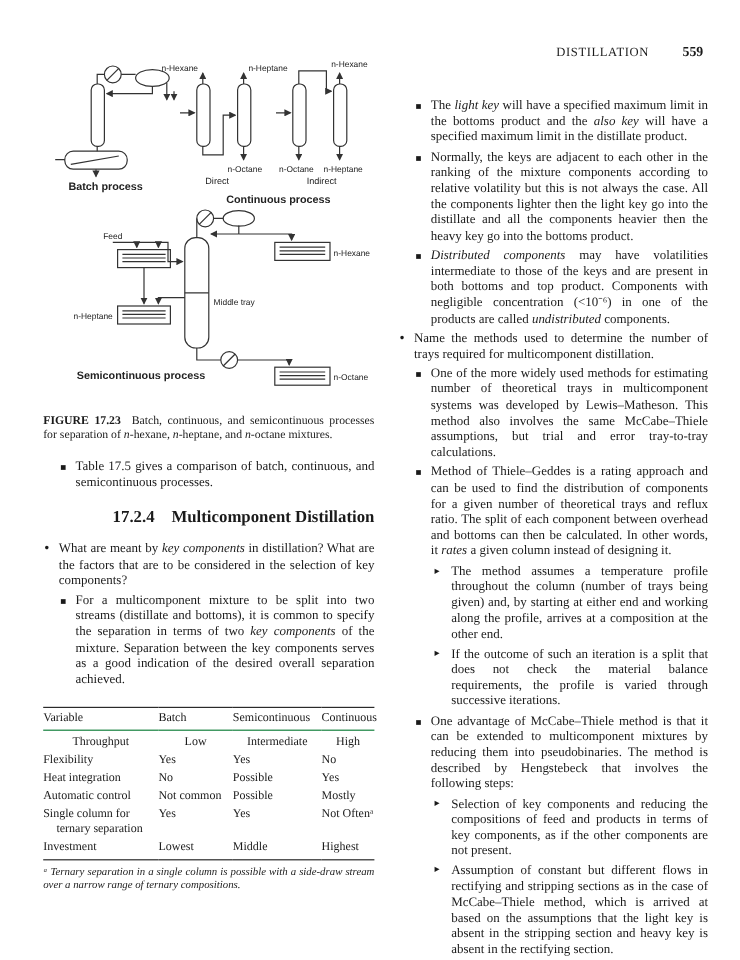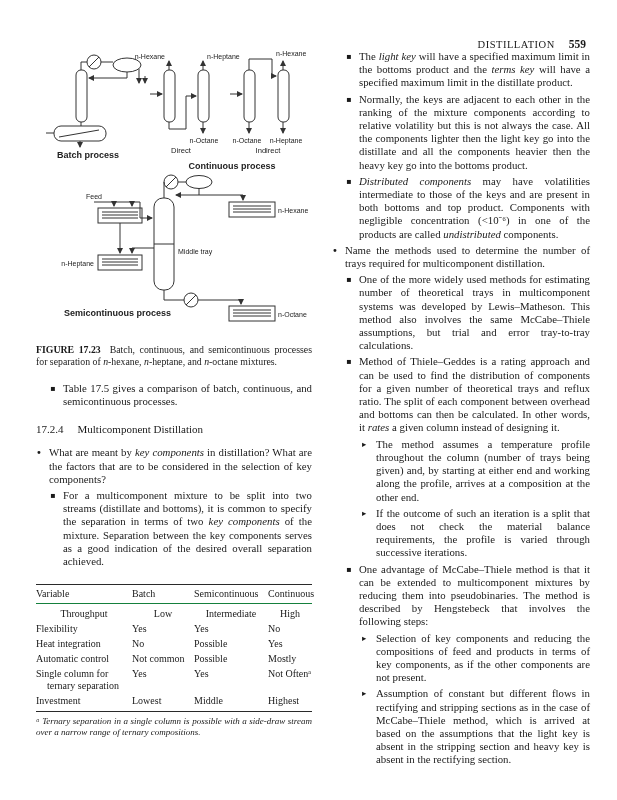--- a/index.html
+++ b/index.html
@@ -4,34 +4,34 @@
 <style>
   html,body{margin:0;padding:0;background:#e8e8e8;}
   .page{
     position:relative;width:617px;height:800px;background:#ffffff;
     font-family:"Liberation Serif", serif;color:#1a1a1a;overflow:hidden;
     margin:0 auto;
   }
   .col-left{position:absolute;left:36px;top:48px;width:276px;}
   .col-right{position:absolute;left:332px;top:38px;width:258px;}
   .running-head{
-    display:flex;justify-content:flex-end;align-items:baseline;gap:14px;
-    font-size:10.5px;letter-spacing:.5px;margin-bottom:0;padding-right:4px;
+    display:flex;justify-content:flex-end;align-items:baseline;gap:28px;
+    font-size:10.5px;letter-spacing:.5px;margin-bottom:32px;padding-right:4px;
   }
   .running-head .pgnum{font-weight:bold;font-size:11.5px;letter-spacing:0;}
   .body-text{font-size:10.8px;line-height:13.2px;text-align:justify;}
   .item{display:flex;margin-bottom:3px;}
   .item .marker{flex:0 0 13px;font-family:"DejaVu Sans",sans-serif;font-size:8px;line-height:13.2px;}
   .item .txt{flex:1;}
   .lvl1{margin-left:0;}
   .lvl2{margin-left:14px;}
   .lvl3{margin-left:30px;}
   .lvl1 .marker{font-size:10px;}
   .lvl3 .marker{flex:0 0 14px;font-size:8.5px;}
-  .section-heading{font-weight:normal;font-size:11px;margin:15px 0 11px 0;}
+  .section-heading{font-weight:bold;font-size:14px;margin:15px 0 11px 0;text-align:right;}
   .section-heading .num{margin-right:14px;}
   .fig-caption{font-size:9.8px;line-height:12px;text-align:justify;margin-top:6px;}
   .fig-caption .cap-label{font-weight:bold;margin-right:9px;}
   .tbl-wrap{margin-top:16px;}
   .tbl-title{font-weight:bold;font-size:10.4px;line-height:12.6px;margin-bottom:6px;}
   .tbl-title .tbl-label{margin-right:10px;}
   table.cmp{border-collapse:collapse;width:100%;table-layout:fixed;font-size:10px;line-height:12px;}
   table.cmp col.c0{width:96px;} table.cmp col.c1{width:62px;}
   table.cmp col.c2{width:74px;} table.cmp col.c3{width:44px;}
   table.cmp th{font-weight:normal;text-align:left;border-top:1.4px solid #2a2a2a;border-bottom:1px solid #15803d;padding:3px 0 3px 0;}
@@ -241,21 +241,21 @@
   </div>
 
   <div class="col-right">
     <div class="running-head">
       <span>DISTILLATION</span>
       <span class="pgnum">559</span>
     </div>
     <div class="body-text" id="right-items">
         <div class="item lvl2">
           <span class="marker">▪</span>
-          <span class="txt"><span>The </span><i>light key</i><span> will have a specified maximum limit in the bottoms product and the </span><i>terms key</i><span> will have a specified maximum limit in the distillate product.</span></span>
+          <span class="txt"><span>The </span><i>light key</i><span> will have a specified maximum limit in the bottoms product and the </span><i>also key</i><span> will have a specified maximum limit in the distillate product.</span></span>
         </div>
         <div class="item lvl2">
           <span class="marker">▪</span>
           <span class="txt"><span>Normally, the keys are adjacent to each other in the ranking of the mixture components according to relative volatility but this is not always the case. All the components lighter then the light key go into the distillate and all the components heavier then the heavy key go into the bottoms product.</span></span>
         </div>
         <div class="item lvl2">
           <span class="marker">▪</span>
           <span class="txt"><span></span><i>Distributed components</i><span> may have volatilities intermediate to those of the keys and are present in both bottoms and top product. Components with negligible concentration (&lt;10⁻⁶) in one of the products are called </span><i>undistributed</i><span> components.</span></span>
         </div>
         <div class="item lvl1">

